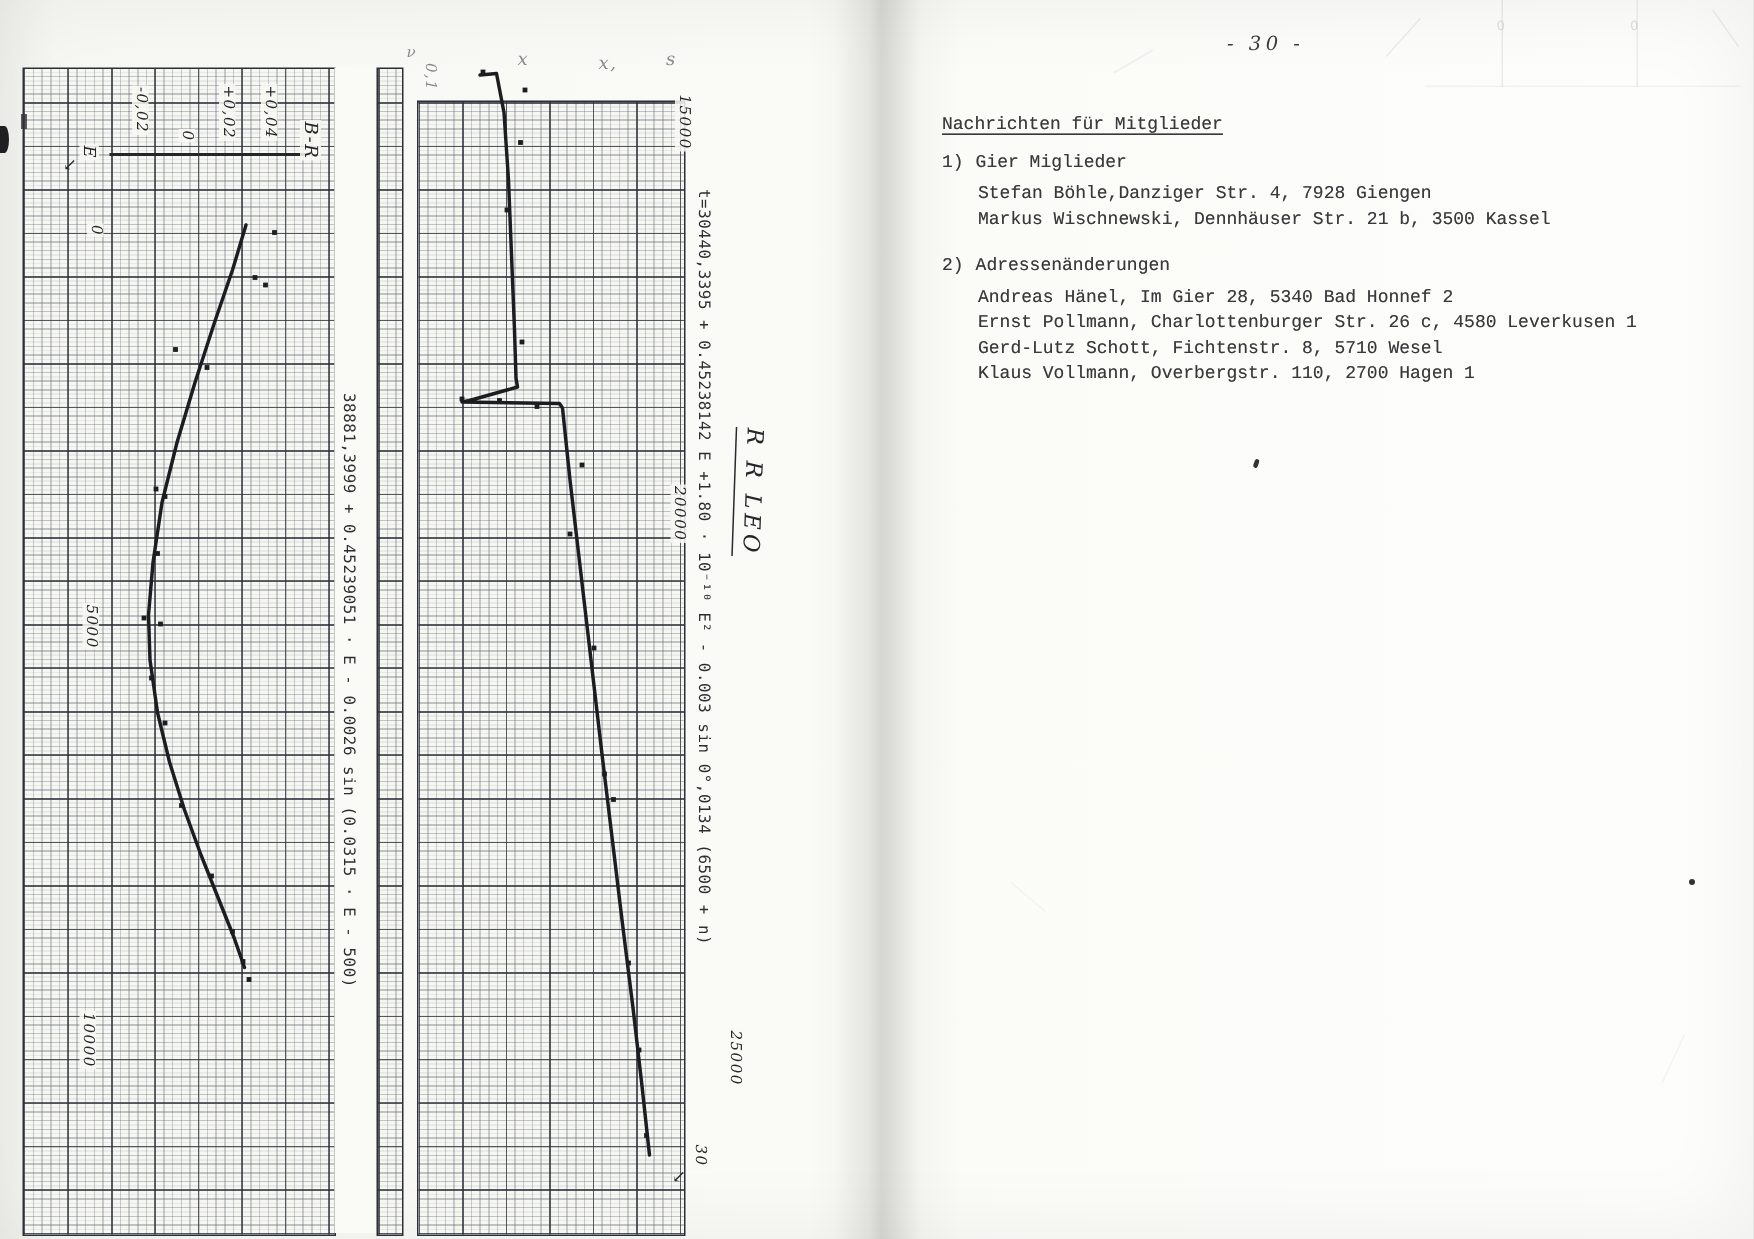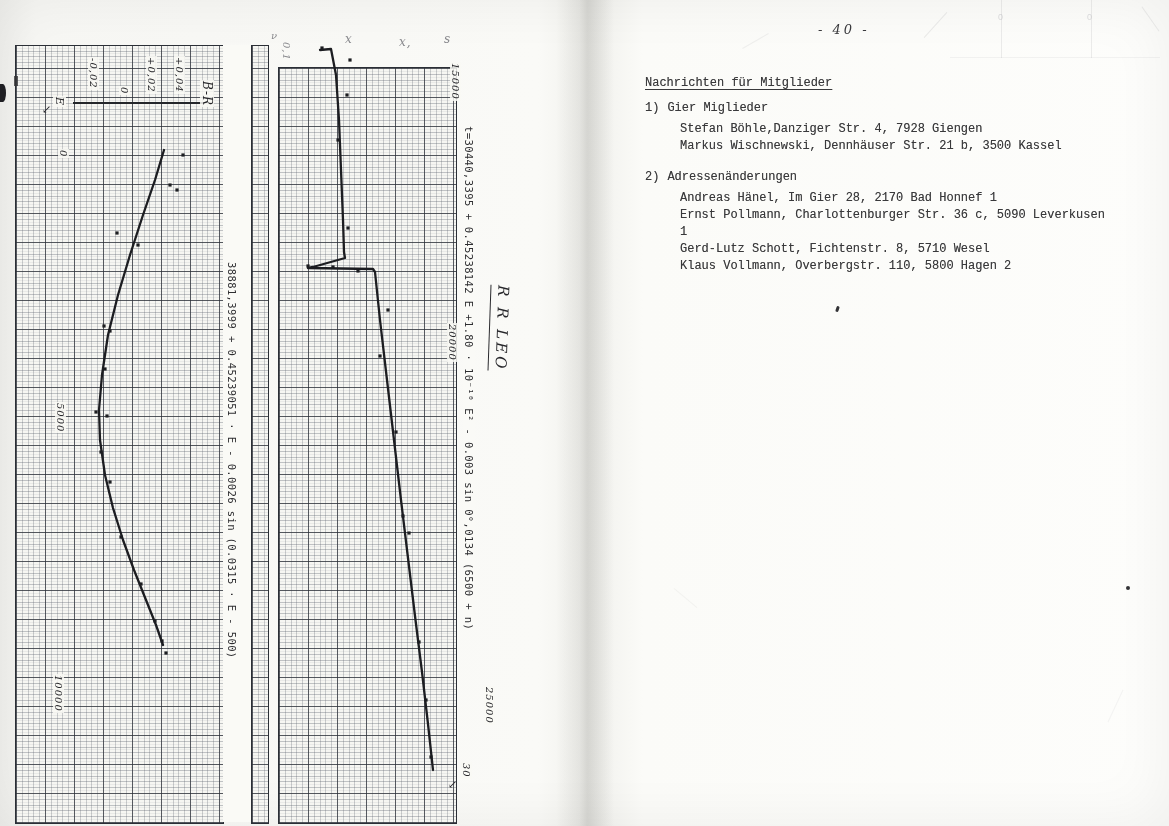--- a/index.html
+++ b/index.html
@@ -27,25 +27,25 @@
   .hw{font-family:"DejaVu Serif",serif;font-style:italic;color:#26262a;font-size:10px;letter-spacing:1px;}
   .halo{background:rgba(249,249,245,.85);padding:1px 0;}
   .mono{font-family:"DejaVu Sans Mono","Liberation Mono",monospace;color:#2e2e31;}
   .formula{font-size:10.5px;letter-spacing:.4px;background:rgba(250,250,246,.9);}
   .pencil{color:#5a5b62;opacity:.7;}
   .axisline{position:absolute;background:#24262b;}
   svg.chart{position:absolute;overflow:visible;pointer-events:none;}
   .star{font-size:15px;letter-spacing:3px;border-left:1.5px solid #2a2a2e;padding-left:3px;transform:rotate(2deg);}
   
   .typew{font-family:"Liberation Mono","DejaVu Sans Mono",monospace;color:#39393b;font-size:12px;text-shadow:0 0 .4px rgba(70,70,70,.55);}
-  .textblock{position:absolute;left:645px;top:76px;width:470px;}
+  .textblock{position:absolute;left:628px;top:76px;width:470px;}
   .heading{text-decoration:underline;text-underline-offset:3px;margin-bottom:11px;}
   .sec-title{margin-bottom:6px;}
   .sec-title .lbl{margin-right:8px;}
-  .lines{margin-left:35px;margin-bottom:15px;}
+  .lines{margin-left:24px;margin-bottom:15px;}
   .line{line-height:17px;}
   .pagenum{font-family:"DejaVu Serif",serif;font-style:italic;font-size:13px;letter-spacing:3px;color:#3a3a3d;}
   .gutter{position:absolute;left:556px;top:0;width:58px;height:826px;
     background:linear-gradient(90deg,rgba(0,0,0,0),rgba(90,90,85,.09) 40%,rgba(60,60,55,.15) 54%,rgba(0,0,0,0) 100%);}
   .gline{position:absolute;background:rgba(140,142,150,.16);}
   .ghostdigit{position:absolute;color:#9b9ba3;opacity:.35;font-size:9px;font-family:"Liberation Sans",sans-serif;}
   .speck{position:absolute;background:#333336;}
   .arrow{font-size:11px;color:#26262a;}
 </style>
 </head>
@@ -133,44 +133,44 @@
     <span class="pos vt hw star" style="left:489px;top:285px;">R R LEO</span>
 
     <div class="speck" style="left:0;top:84px;width:6px;height:18px;background:#1f1f23;border-radius:0 60% 60% 0;"></div>
     <div class="speck" style="left:14px;top:76px;width:4px;height:10px;opacity:.8;"></div>
   </div>
 
   <div class="gutter"></div>
 
   <div>
 
-    <span class="pos pagenum" style="left:818px;top:22px;">- 40 -</span>
+    <span class="pos pagenum" style="left:818px;top:22px;">- 30 -</span>
 
     <div class="textblock typew">
       <div class="heading">Nachrichten für Mitglieder</div>
 
       <div class="sec">
         <div class="sec-title">
           <span class="lbl">1)</span><span>Gier Miglieder</span>
         </div>
         <div class="lines">
           <div class="line">Stefan Böhle,Danziger Str. 4, 7928 Giengen</div>
           <div class="line">Markus Wischnewski, Dennhäuser Str. 21 b, 3500 Kassel</div>
         </div>
       </div>
 
       <div class="sec">
         <div class="sec-title">
           <span class="lbl">2)</span><span>Adressenänderungen</span>
         </div>
         <div class="lines">
-          <div class="line">Andreas Hänel, Im Gier 28, 2170 Bad Honnef 1</div>
-          <div class="line">Ernst Pollmann, Charlottenburger Str. 36 c, 5090 Leverkusen 1</div>
+          <div class="line">Andreas Hänel, Im Gier 28, 5340 Bad Honnef 2</div>
+          <div class="line">Ernst Pollmann, Charlottenburger Str. 26 c, 4580 Leverkusen 1</div>
           <div class="line">Gerd-Lutz Schott, Fichtenstr. 8, 5710 Wesel</div>
-          <div class="line">Klaus Vollmann, Overbergstr. 110, 5800 Hagen 2</div>
+          <div class="line">Klaus Vollmann, Overbergstr. 110, 2700 Hagen 1</div>
         </div>
       </div>
     </div>
 
     <div class="gline" style="left:1001px;top:0;width:1px;height:58px;"></div>
     <div class="gline" style="left:1091px;top:0;width:1px;height:58px;"></div>
     <div class="gline" style="left:950px;top:57px;width:210px;height:1px;opacity:.6;"></div>
     <div class="gline" style="left:935px;top:8px;width:1px;height:34px;transform:rotate(42deg);"></div>
     <div class="gline" style="left:1150px;top:4px;width:1px;height:30px;transform:rotate(-35deg);"></div>
     <div class="gline" style="left:755px;top:26px;width:1px;height:30px;transform:rotate(60deg);opacity:.7;"></div>

